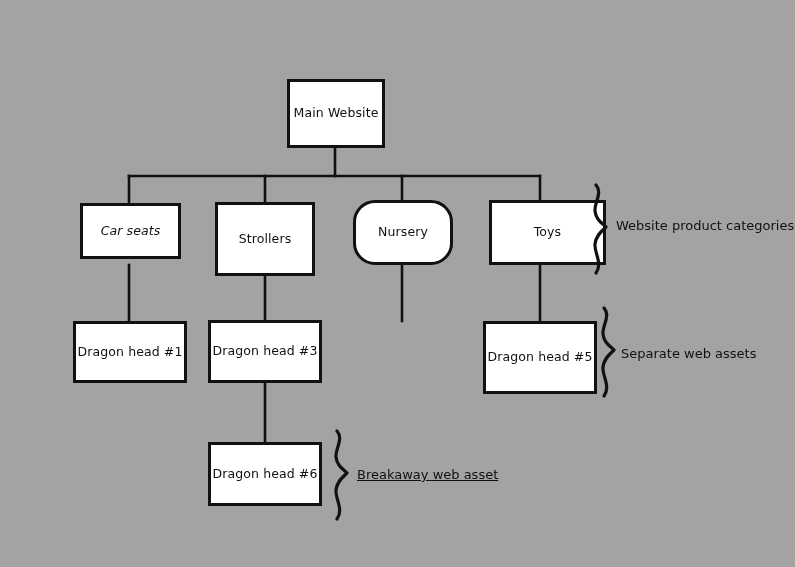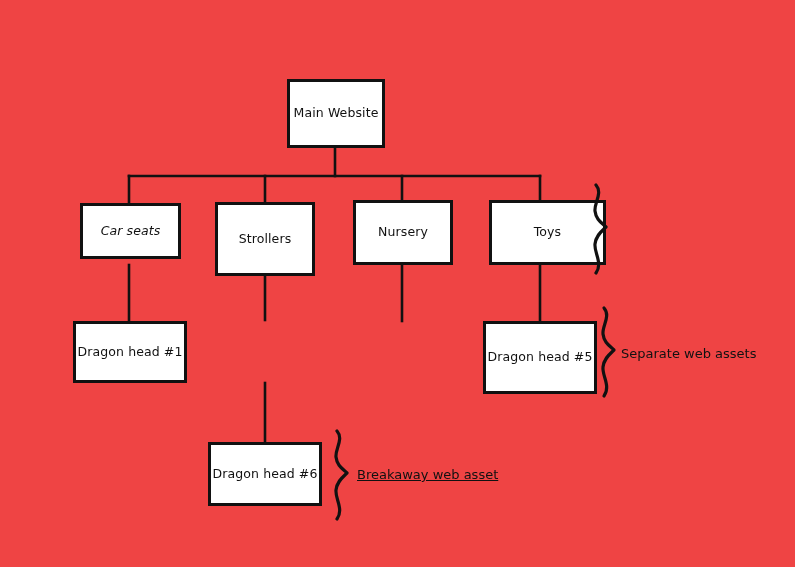--- a/index.html
+++ b/index.html
@@ -10,21 +10,21 @@
   body {
     width: 795px;
     height: 567px;
     overflow: hidden;
     font-family: "DejaVu Sans", "Liberation Sans", sans-serif;
   }
   #canvas {
     position: relative;
     width: 795px;
     height: 567px;
-    background: #ef4444;
+    background: #a3a3a3;
   }
   #wires {
     position: absolute;
     left: 0;
     top: 0;
     width: 795px;
     height: 567px;
     pointer-events: none;
   }
   .node {
@@ -88,45 +88,49 @@
   </div>
 
   <div class="node" style="left:80px; top:203px; width:101px; height:56px;font-style:italic;">
     <span class="node-label">Car seats</span>
   </div>
 
   <div class="node" style="left:215px; top:202px; width:100px; height:74px;">
     <span class="node-label">Strollers</span>
   </div>
 
-  <div class="node" style="left:353px; top:200px; width:100px; height:65px;">
+  <div class="node" style="left:353px; top:200px; width:100px; height:65px;border-radius:22px;">
     <span class="node-label">Nursery</span>
   </div>
 
   <div class="node" style="left:489px; top:200px; width:117px; height:65px;">
     <span class="node-label">Toys</span>
   </div>
 
   <div class="node" style="left:73px; top:321px; width:114px; height:62px;">
     <span class="node-label">Dragon head #1</span>
   </div>
 
+  <div class="node" style="left:208px; top:320px; width:114px; height:63px;">
+    <span class="node-label">Dragon head #3</span>
+  </div>
 
 
   <div class="node" style="left:483px; top:321px; width:114px; height:73px;">
     <span class="node-label">Dragon head #5</span>
   </div>
 
   <div class="node" style="left:208px; top:442px; width:114px; height:64px;">
     <span class="node-label">Dragon head #6</span>
   </div>
 
   <svg class="brace" style="left:589px; top:183px; width:26px; height:92px;" viewBox="0 0 26 92" xmlns="http://www.w3.org/2000/svg">
     <path d="M7,2 C14,10 5,20 6,28 C7,37 13,40 17,44 C13,48 7,52 6,61 C5,70 14,80 7,90" stroke="#111111" stroke-width="3.2" fill="none" stroke-linecap="round" stroke-linejoin="round"></path>
   </svg>
+  <div class="annotation-text" style="left:616px; top:219px;">Website product categories</div>
 
   <svg class="brace" style="left:597px; top:305px; width:26px; height:94px;" viewBox="0 0 26 94" xmlns="http://www.w3.org/2000/svg">
     <path d="M7,3 C14,11 5,21 6,29 C7,38 13,41 17,45 C13,49 7,53 6,62 C5,71 14,81 7,91" stroke="#111111" stroke-width="3.2" fill="none" stroke-linecap="round" stroke-linejoin="round"></path>
   </svg>
   <div class="annotation-text" style="left:621px; top:347px;">Separate web assets</div>
 
   <svg class="brace" style="left:330px; top:429px; width:26px; height:92px;" viewBox="0 0 26 92" xmlns="http://www.w3.org/2000/svg">
     <path d="M7,2 C14,10 5,20 6,28 C7,37 13,40 17,44 C13,48 7,52 6,61 C5,70 14,80 7,90" stroke="#111111" stroke-width="3.2" fill="none" stroke-linecap="round" stroke-linejoin="round"></path>
   </svg>
   <div class="annotation-text" style="left:357px; top:468px;text-decoration:underline;">Breakaway web asset</div>

